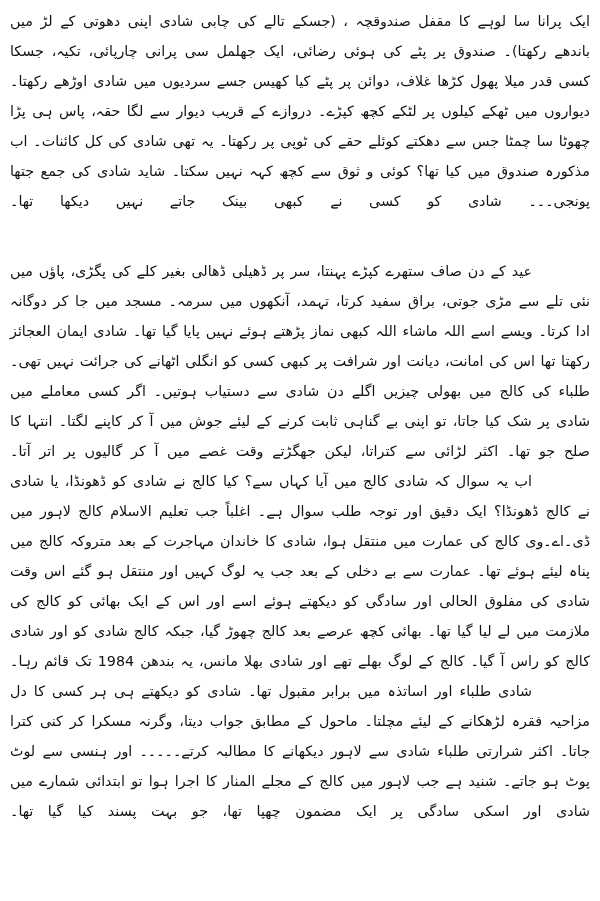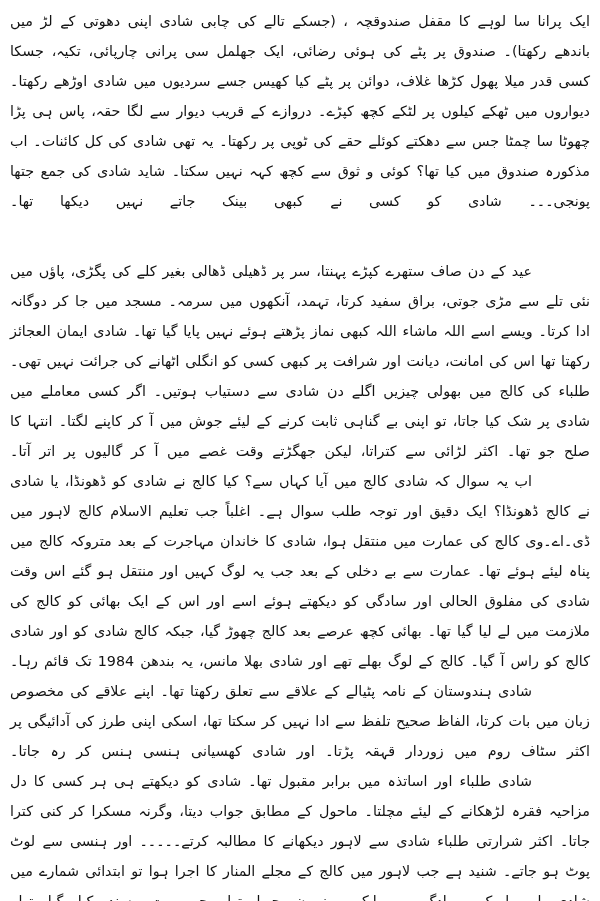--- a/index.html
+++ b/index.html
@@ -63,19 +63,18 @@
   <div id="doc-body">
 
     <p class="para" style="color: rgb(18, 18, 18); line-height: 30px;">ایک پرانا سا لوہے کا مقفل صندوقچہ ، (جسکے تالے کی چابی شادی اپنی دھوتی کے لڑ میں باندھے رکھتا)۔ صندوق پر پٹے کی ہوئی رضائی، ایک جھلمل سی پرانی چارپائی، تکیہ، جسکا کسی قدر میلا پھول کڑھا غلاف، دوائن پر پٹے کیا کھیس جسے سردیوں میں شادی اوڑھے رکھتا۔ دیواروں میں ٹھکے کیلوں پر لٹکے کچھ کپڑے۔ دروازے کے قریب دیوار سے لگا حقہ، پاس ہی پڑا چھوٹا سا چمٹا جس سے دھکتے کوئلے حقے کی ٹوپی پر رکھتا۔ یہ تھی شادی کی کل کائنات۔ اب مذکورہ صندوق میں کیا تھا؟ کوئی و ثوق سے کچھ کہہ نہیں سکتا۔ شاید شادی کی جمع جتھا پونجی۔۔۔ شادی کو کسی نے کبھی بینک جاتے نہیں دیکھا تھا۔</p>
 
     <div class="gap-1"></div>
 
     <p class="para indent" style="color: rgb(18, 18, 18); line-height: 30px;">عید کے دن صاف ستھرے کپڑے پہنتا، سر پر ڈھیلی ڈھالی بغیر کلے کی پگڑی، پاؤں میں نئی تلے سے مڑی جوتی، براق سفید کرتا، تہمد، آنکھوں میں سرمہ۔ مسجد میں جا کر دوگانہ ادا کرتا۔ ویسے اسے اللہ ماشاء اللہ کبھی نماز پڑھتے ہوئے نہیں پایا گیا تھا۔ شادی ایمان العجائز رکھتا تھا اس کی امانت، دیانت اور شرافت پر کبھی کسی کو انگلی اٹھانے کی جرائت نہیں تھی۔ طلباء کی کالج میں بھولی چیزیں اگلے دن شادی سے دستیاب ہوتیں۔ اگر کسی معاملے میں شادی پر شک کیا جاتا، تو اپنی بے گناہی ثابت کرنے کے لیئے جوش میں آ کر کاپنے لگتا۔ انتہا کا صلح جو تھا۔ اکثر لڑائی سے کتراتا، لیکن جھگڑتے وقت غصے میں آ کر گالیوں پر اتر آتا۔</p>
 
     <p class="para indent" style="color: rgb(18, 18, 18); line-height: 30px;">اب یہ سوال کہ شادی کالج میں آیا کہاں سے؟ کیا کالج نے شادی کو ڈھونڈا، یا شادی نے کالج ڈھونڈا؟ ایک دقیق اور توجہ طلب سوال ہے۔ اغلباً جب تعلیم الاسلام کالج لاہور میں ڈی۔اے۔وی کالج کی عمارت میں منتقل ہوا، شادی کا خاندان مہاجرت کے بعد متروکہ کالج میں پناہ لیئے ہوئے تھا۔ عمارت سے بے دخلی کے بعد جب یہ لوگ کہیں اور منتقل ہو گئے اس وقت شادی کی مفلوق الحالی اور سادگی کو دیکھتے ہوئے اسے اور اس کے ایک بھائی کو کالج کی ملازمت میں لے لیا گیا تھا۔ بھائی کچھ عرصے بعد کالج چھوڑ گیا، جبکہ کالج شادی کو اور شادی کالج کو راس آ گیا۔ کالج کے لوگ بھلے تھے اور شادی بھلا مانس، یہ بندھن 1984 تک قائم رہا۔</p>
 
-    <p class="para indent" style="color: rgb(18, 18, 18); line-height: 30px;">شادی ہندوستان کے نامہ پٹیالے کے علاقے سے تعلق رکھتا تھا۔ اپنے علاقے کی مخصوص زبان میں بات کرتا، الفاظ صحیح تلفظ سے ادا نہیں کر سکتا تھا، اسکی اپنی طرز کی آدائیگی پر اکثر سٹاف روم میں زوردار قہقہ پڑتا۔ اور شادی کھسیانی ہنسی ہنس کر رہ جاتا۔</p>
 
     <p class="para indent" style="color: rgb(18, 18, 18); line-height: 30px;">شادی طلباء اور اساتذہ میں برابر مقبول تھا۔ شادی کو دیکھتے ہی ہر کسی کا دل مزاحیہ فقرہ لڑھکانے کے لیئے مچلتا۔ ماحول کے مطابق جواب دیتا، وگرنہ مسکرا کر کنی کترا جاتا۔ اکثر شرارتی طلباء شادی سے لاہور دیکھانے کا مطالبہ کرتے۔۔۔۔۔ اور ہنسی سے لوٹ پوٹ ہو جاتے۔ شنید ہے جب لاہور میں کالج کے مجلے المنار کا اجرا ہوا تو ابتدائی شمارے میں شادی اور اسکی سادگی پر ایک مضمون چھپا تھا، جو بہت پسند کیا گیا تھا۔</p>
 
   </div>
 
 </div>
 
 </body></html>

